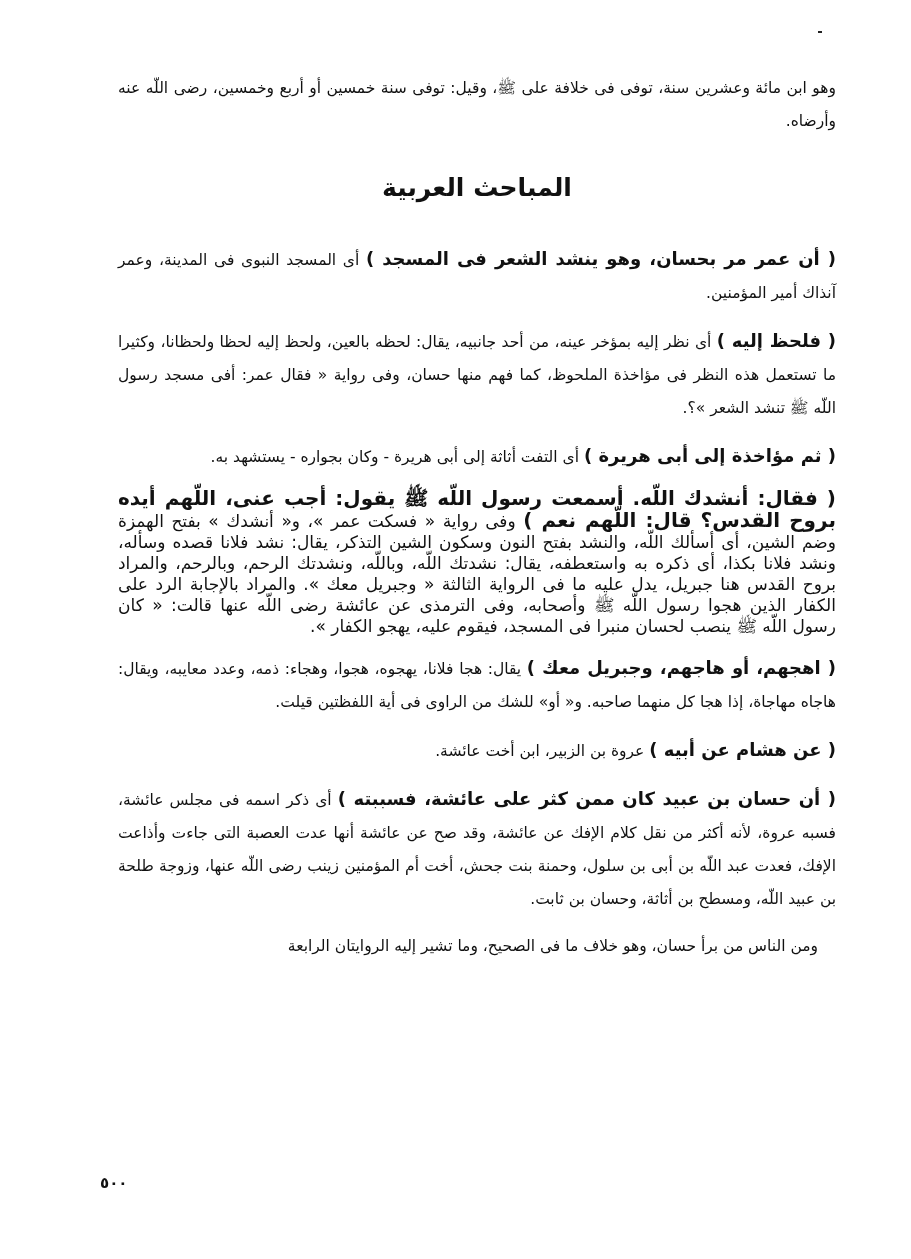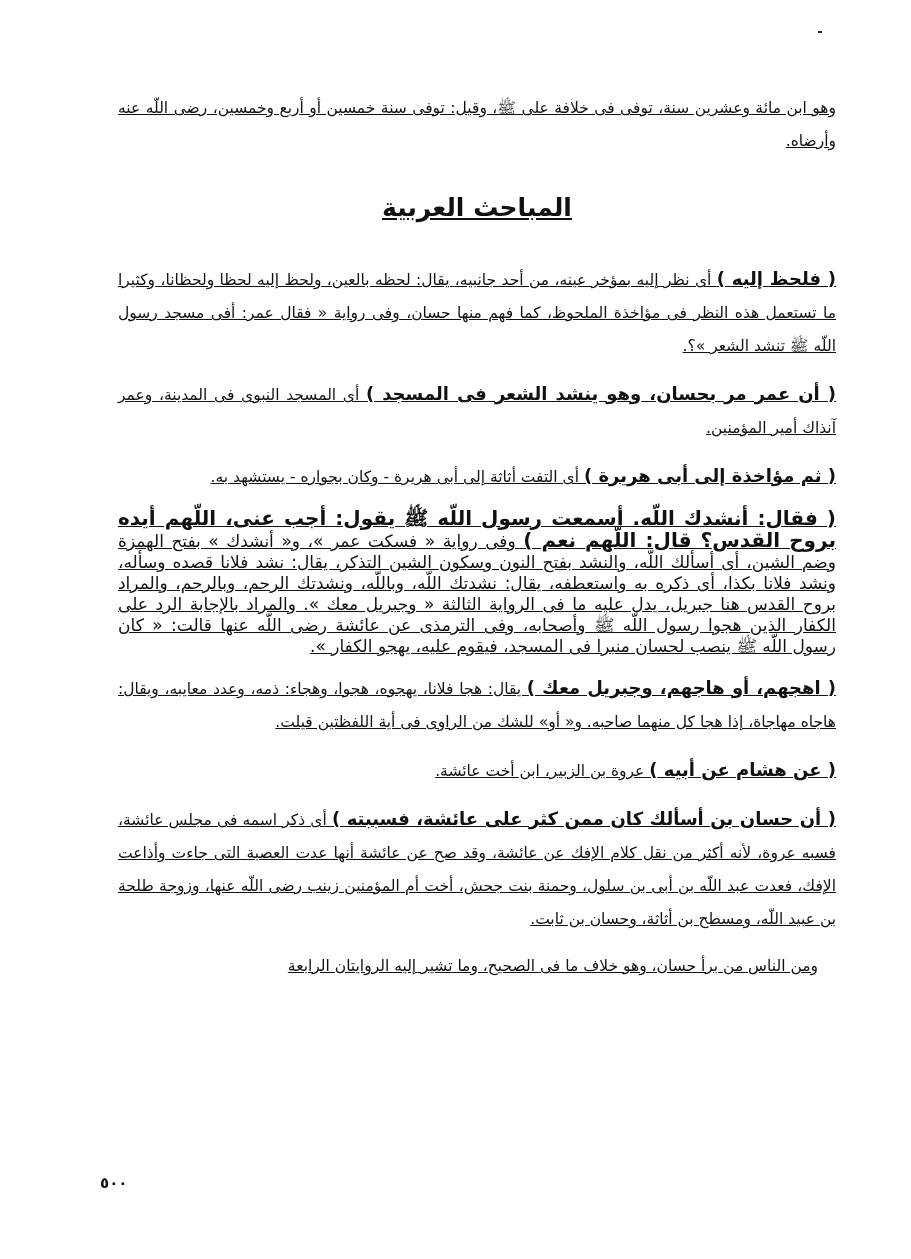--- a/index.html
+++ b/index.html
@@ -11,26 +11,25 @@
       width: 911px;
       height: 1259px;
       position: relative;
       overflow: hidden;
       color: #111111;
       font-family: "DejaVu Sans", "Liberation Sans", sans-serif;
     }
     .page {
       position: absolute;
       left: 118px;
-      top: 92px;
+      top: 72px;
       width: 718px;
       direction: rtl;
       text-align: justify;
       text-align-last: right;
-      text-decoration: underline;
     }
     .corner-mark {
       position: absolute;
       left: 818px;
       top: 31px;
       width: 4px;
       height: 2px;
       background: #222;
     }
     .p {
@@ -74,45 +73,45 @@
 
 <div class="corner-mark"></div>
 
 <div class="page">
 
   <p class="p">وهو ابن مائة وعشرين سنة، توفى فى خلافة على ﷺ، وقيل: توفى سنة خمسين أو أربع وخمسين، رضى اللّه عنه وأرضاه.</p>
 
   <h2 class="heading">المباحث العربية</h2>
 
   <p class="p">
-    <span class="lead">( فلحظ إليه )</span><span> أى نظر إليه بمؤخر عينه، من أحد جانبيه، يقال: لحظه بالعين، ولحظ إليه لحظا ولحظانا، وكثيرا ما تستعمل هذه النظر فى مؤاخذة الملحوظ، كما فهم منها حسان، وفى رواية « فقال عمر: أفى مسجد رسول اللّه ﷺ تنشد الشعر »؟.</span>
+    <span class="lead">( أن عمر مر بحسان، وهو ينشد الشعر فى المسجد )</span><span> أى المسجد النبوى فى المدينة، وعمر آنذاك أمير المؤمنين.</span>
   </p>
 
   <p class="p">
-    <span class="lead">( أن عمر مر بحسان، وهو ينشد الشعر فى المسجد )</span><span> أى المسجد النبوى فى المدينة، وعمر آنذاك أمير المؤمنين.</span>
+    <span class="lead">( فلحظ إليه )</span><span> أى نظر إليه بمؤخر عينه، من أحد جانبيه، يقال: لحظه بالعين، ولحظ إليه لحظا ولحظانا، وكثيرا ما تستعمل هذه النظر فى مؤاخذة الملحوظ، كما فهم منها حسان، وفى رواية « فقال عمر: أفى مسجد رسول اللّه ﷺ تنشد الشعر »؟.</span>
   </p>
 
 
   <p class="p">
     <span class="lead">( ثم مؤاخذة إلى أبى هريرة )</span><span> أى التفت أثاثة إلى أبى هريرة - وكان بجواره - يستشهد به.</span>
   </p>
 
   <p class="p large">
     <span class="lead">( فقال: أنشدك اللّه. أسمعت رسول اللّه ﷺ يقول: أجب عنى، اللّهم أيده بروح القدس؟ قال: اللّهم نعم )</span><span> وفى رواية « فسكت عمر »، و« أنشدك » بفتح الهمزة وضم الشين، أى أسألك اللّه، والنشد بفتح النون وسكون الشين التذكر، يقال: نشد فلانا قصده وسأله، ونشد فلانا بكذا، أى ذكره به واستعطفه، يقال: نشدتك اللّه، وباللّه، ونشدتك الرحم، وبالرحم، والمراد بروح القدس هنا جبريل، يدل عليه ما فى الرواية الثالثة « وجبريل معك ». والمراد بالإجابة الرد على الكفار الذين هجوا رسول اللّه ﷺ وأصحابه، وفى الترمذى عن عائشة رضى اللّه عنها قالت: « كان رسول اللّه ﷺ ينصب لحسان منبرا فى المسجد، فيقوم عليه، يهجو الكفار ».</span>
   </p>
 
   <p class="p">
     <span class="lead">( اهجهم، أو هاجهم، وجبريل معك )</span><span> يقال: هجا فلانا، يهجوه، هجوا، وهجاء: ذمه، وعدد معايبه، ويقال: هاجاه مهاجاة، إذا هجا كل منهما صاحبه. و« أو» للشك من الراوى فى أية اللفظتين قيلت.</span>
   </p>
 
   <p class="p">
     <span class="lead">( عن هشام عن أبيه )</span><span> عروة بن الزبير، ابن أخت عائشة.</span>
   </p>
 
   <p class="p">
-    <span class="lead">( أن حسان بن أسألك كان ممن كثر على عائشة، فسببته )</span><span> أى ذكر اسمه فى مجلس عائشة، فسبه عروة، لأنه أكثر من نقل كلام الإفك عن عائشة، وقد صح عن عائشة أنها عدت العصبة التى جاءت وأذاعت الإفك، فعدت عبد اللّه بن أبى بن سلول، وحمنة بنت جحش، أخت أم المؤمنين زينب رضى اللّه عنها، وزوجة طلحة بن عبيد اللّه، ومسطح بن أثاثة، وحسان بن ثابت.</span>
+    <span class="lead">( أن حسان بن عبيد كان ممن كثر على عائشة، فسببته )</span><span> أى ذكر اسمه فى مجلس عائشة، فسبه عروة، لأنه أكثر من نقل كلام الإفك عن عائشة، وقد صح عن عائشة أنها عدت العصبة التى جاءت وأذاعت الإفك، فعدت عبد اللّه بن أبى بن سلول، وحمنة بنت جحش، أخت أم المؤمنين زينب رضى اللّه عنها، وزوجة طلحة بن عبيد اللّه، ومسطح بن أثاثة، وحسان بن ثابت.</span>
   </p>
 
   <p class="p indent">ومن الناس من برأ حسان، وهو خلاف ما فى الصحيح، وما تشير إليه الروايتان الرابعة</p>
 
 </div>
 
 <div class="page-number">٥٠٠</div>
 
 </body></html>

